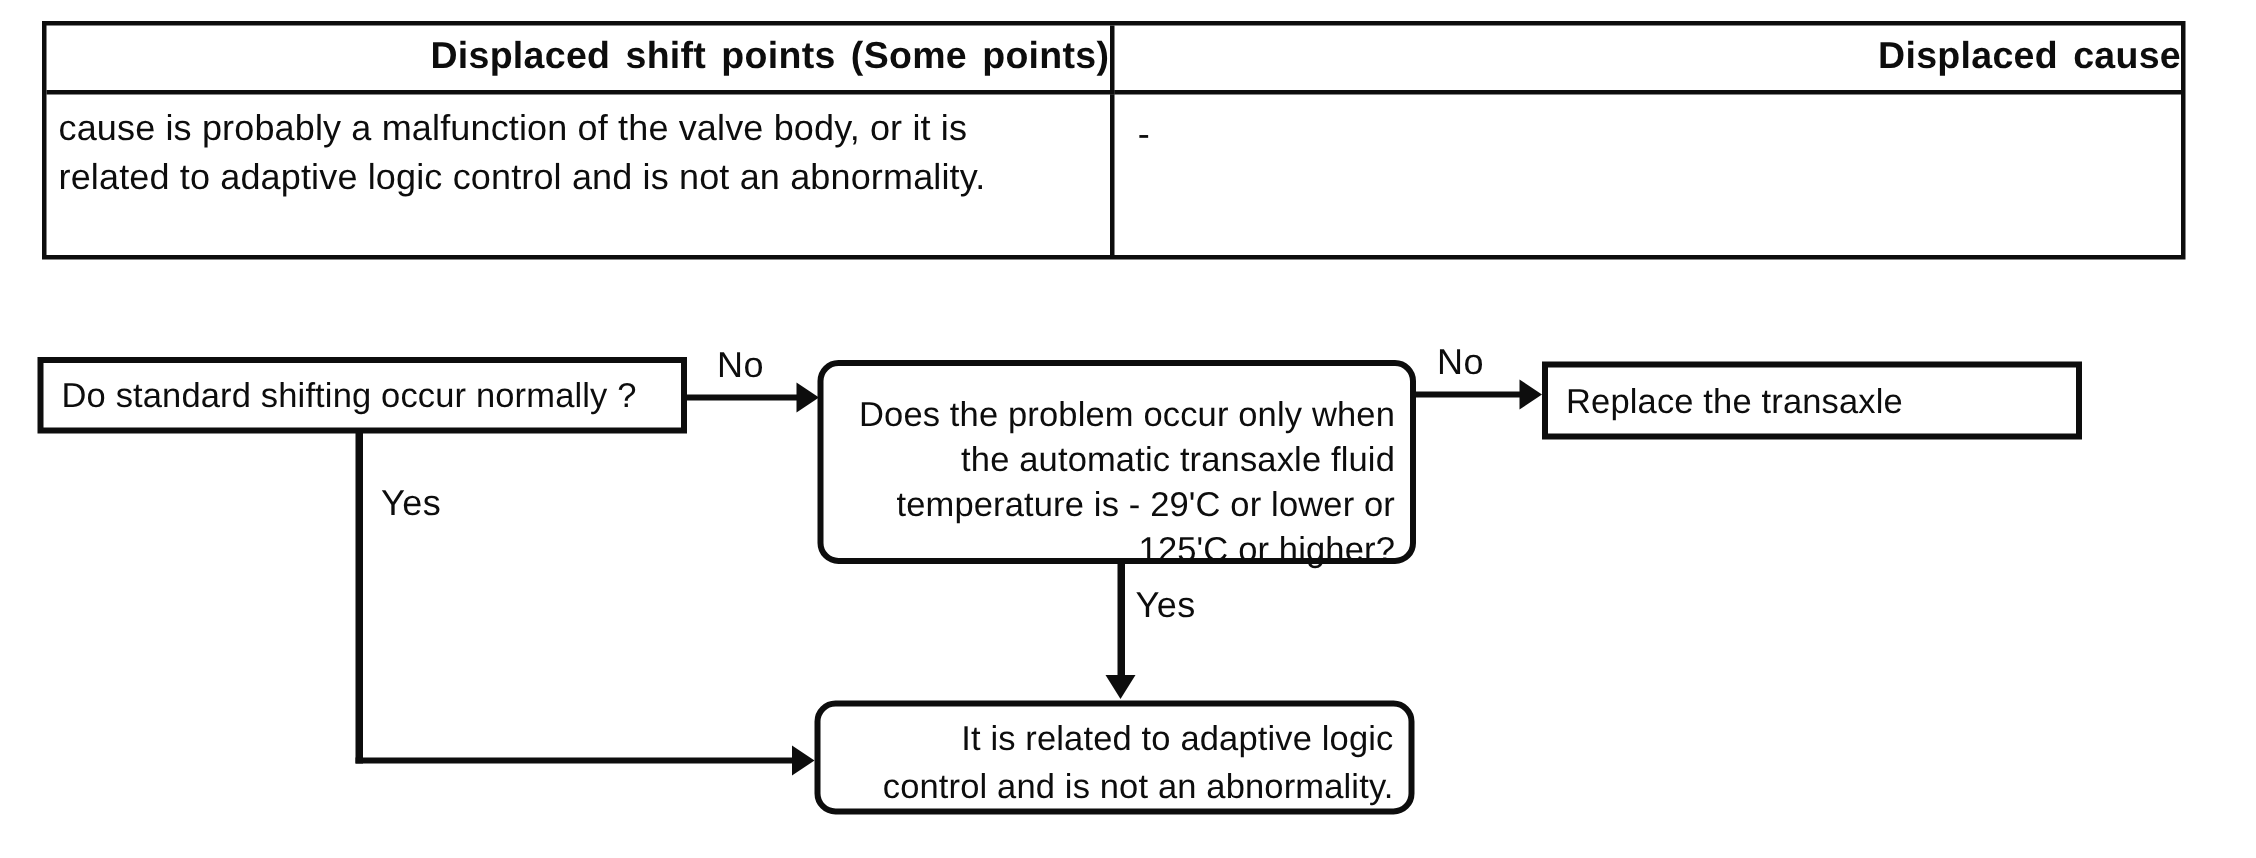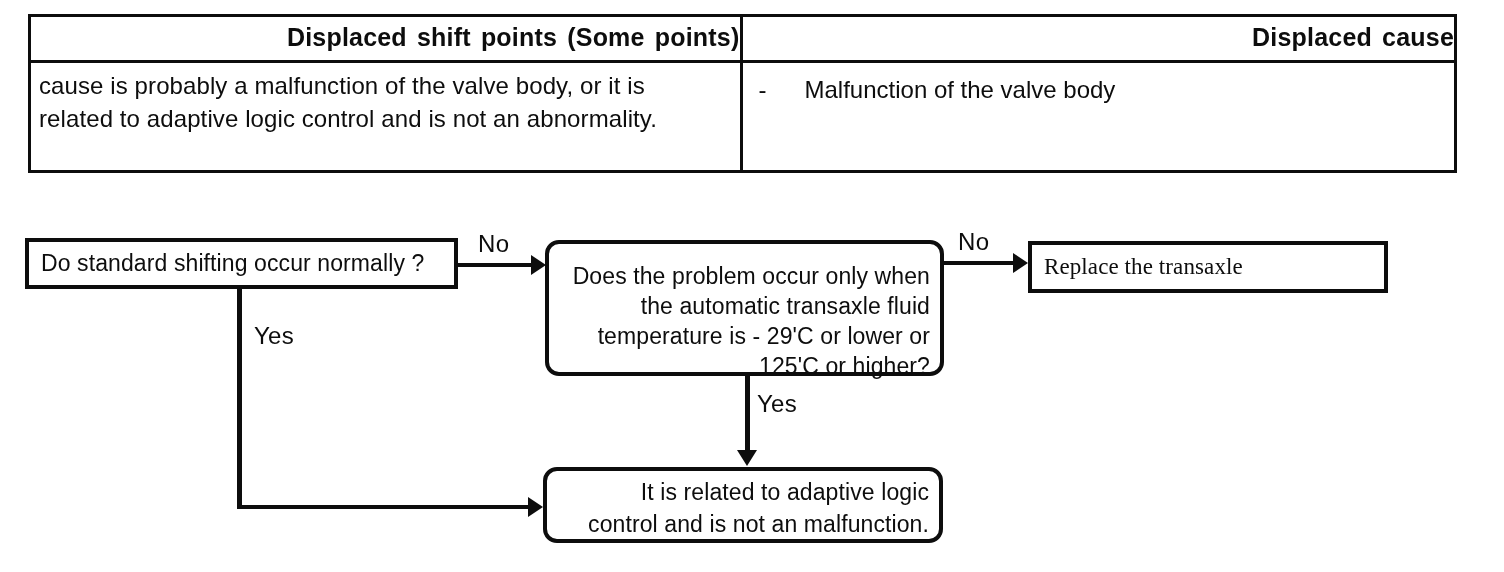--- a/index.html
+++ b/index.html
@@ -83,21 +83,20 @@
   </div>
   <div class="cell hdr">
     <span>Displaced cause</span>
   </div>
   <div class="cell body-left col-left">
     <div>cause is probably a malfunction of the valve body, or it is</div>
     <div>related to adaptive logic control and is not an abnormality.</div>
   </div>
   <div class="cell body-right">
     <span class="bullet-dash">-</span>
-    <span>Malfunction of the valve body</span>
   </div>
 </div>
 
 <div class="abs fbox single" style="left:25px;top:238px;width:433px;height:51px;">
   <span>Do standard shifting occur normally ?</span>
 </div>
 
 <div class="abs edge-label" style="left:478px;top:230px;">No</div>
 <div class="abs hline" style="left:458px;top:263px;width:76px;"></div>
 <div class="abs arrow-right" style="left:531px;top:255px;"></div>
@@ -106,29 +105,29 @@
   <div class="q2line">Does the problem occur only when</div>
   <div class="q2line">the automatic transaxle fluid</div>
   <div class="q2line">temperature is - 29'C or lower or</div>
   <div class="q2line">125'C or higher?</div>
 </div>
 
 <div class="abs edge-label" style="left:958px;top:228px;">No</div>
 <div class="abs hline" style="left:940px;top:261px;width:74px;"></div>
 <div class="abs arrow-right" style="left:1013px;top:253px;"></div>
 
-<div class="abs fbox single" style="left:1028px;top:241px;width:360px;height:52px;font-family:Liberation Serif, serif;">
+<div class="abs fbox single" style="left:1028px;top:241px;width:360px;height:52px;">
   <span>Replace the transaxle</span>
 </div>
 
 <div class="abs edge-label" style="left:254px;top:322px;">Yes</div>
 <div class="abs vline" style="left:237px;top:288px;height:221px;"></div>
 <div class="abs hline" style="left:237px;top:505px;width:293px;"></div>
 <div class="abs arrow-right" style="left:528px;top:497px;"></div>
 
 <div class="abs edge-label" style="left:757px;top:390px;">Yes</div>
 <div class="abs vline" style="left:745px;top:376px;height:75px;"></div>
 <div class="abs arrow-down" style="left:737px;top:450px;"></div>
 
 <div class="abs fbox multi" style="left:543px;top:467px;width:400px;height:76px;padding-top:5px;">
   <div class="adline">It is related to adaptive logic</div>
-  <div class="adline">control and is not an malfunction.</div>
+  <div class="adline">control and is not an abnormality.</div>
 </div>
 
 </body></html>

